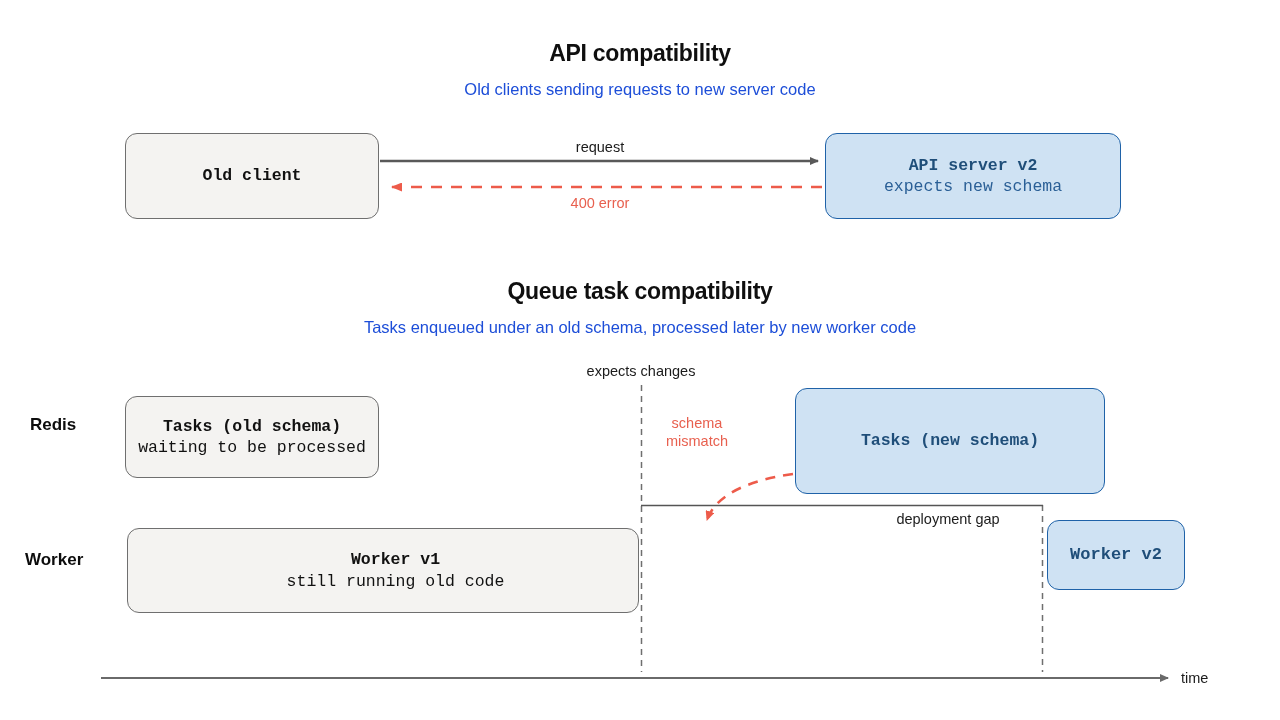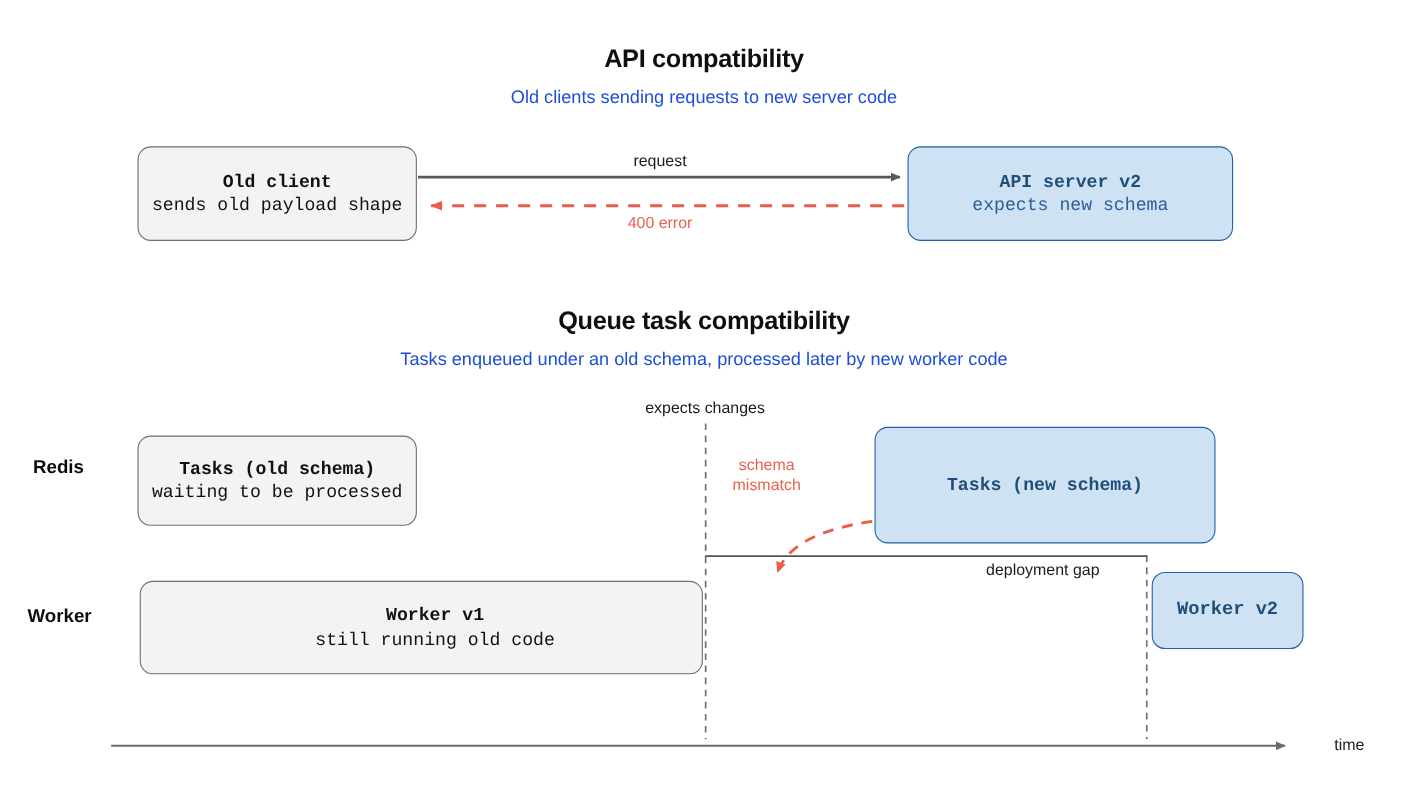--- a/index.html
+++ b/index.html
@@ -83,21 +83,20 @@
 <body>
 
 <div id="stage">
 
   <div class="abs sec-title" style="left:0; top:40px;">API compatibility</div>
 
   <div class="abs sec-sub" style="left:0; top:80px;">Old clients sending requests to new server code</div>
 
   <div class="abs box box-grey" style="left:125px; top:133px; width:254px; height:86px;">
     <div class="t1">Old client</div>
-    <div class="t2">sends old payload shape</div>
   </div>
 
   <div class="abs box box-blue" style="left:825px; top:133px; width:296px; height:86px;">
     <div class="t1">API server v2</div>
     <div class="t2">expects new schema</div>
   </div>
 
   <svg class="abs" style="left:0; top:0; width:1280px; height:260px;">
     <defs>
       <marker id="arrowGrey" markerWidth="9" markerHeight="8" refX="8" refY="4" orient="auto" markerUnits="userSpaceOnUse">
@@ -164,15 +163,15 @@
 
   <div class="abs box box-grey" style="left:127px; top:528px; width:512px; height:85px;padding-left:25px;">
     <div class="t1">Worker v1</div>
     <div class="t2">still running old code</div>
   </div>
 
   <div class="abs box box-blue" style="left:1047px; top:520px; width:138px; height:70px;">
     <div class="t1" style="font-size:17px;">Worker v2</div>
   </div>
 
-  <div class="abs ann" style="left:1213px; top:670px; width:60px; text-align:left;">time</div>
+  <div class="abs ann" style="left:1181px; top:670px; width:60px; text-align:left;">time</div>
 
 </div>
 
 </body></html>

